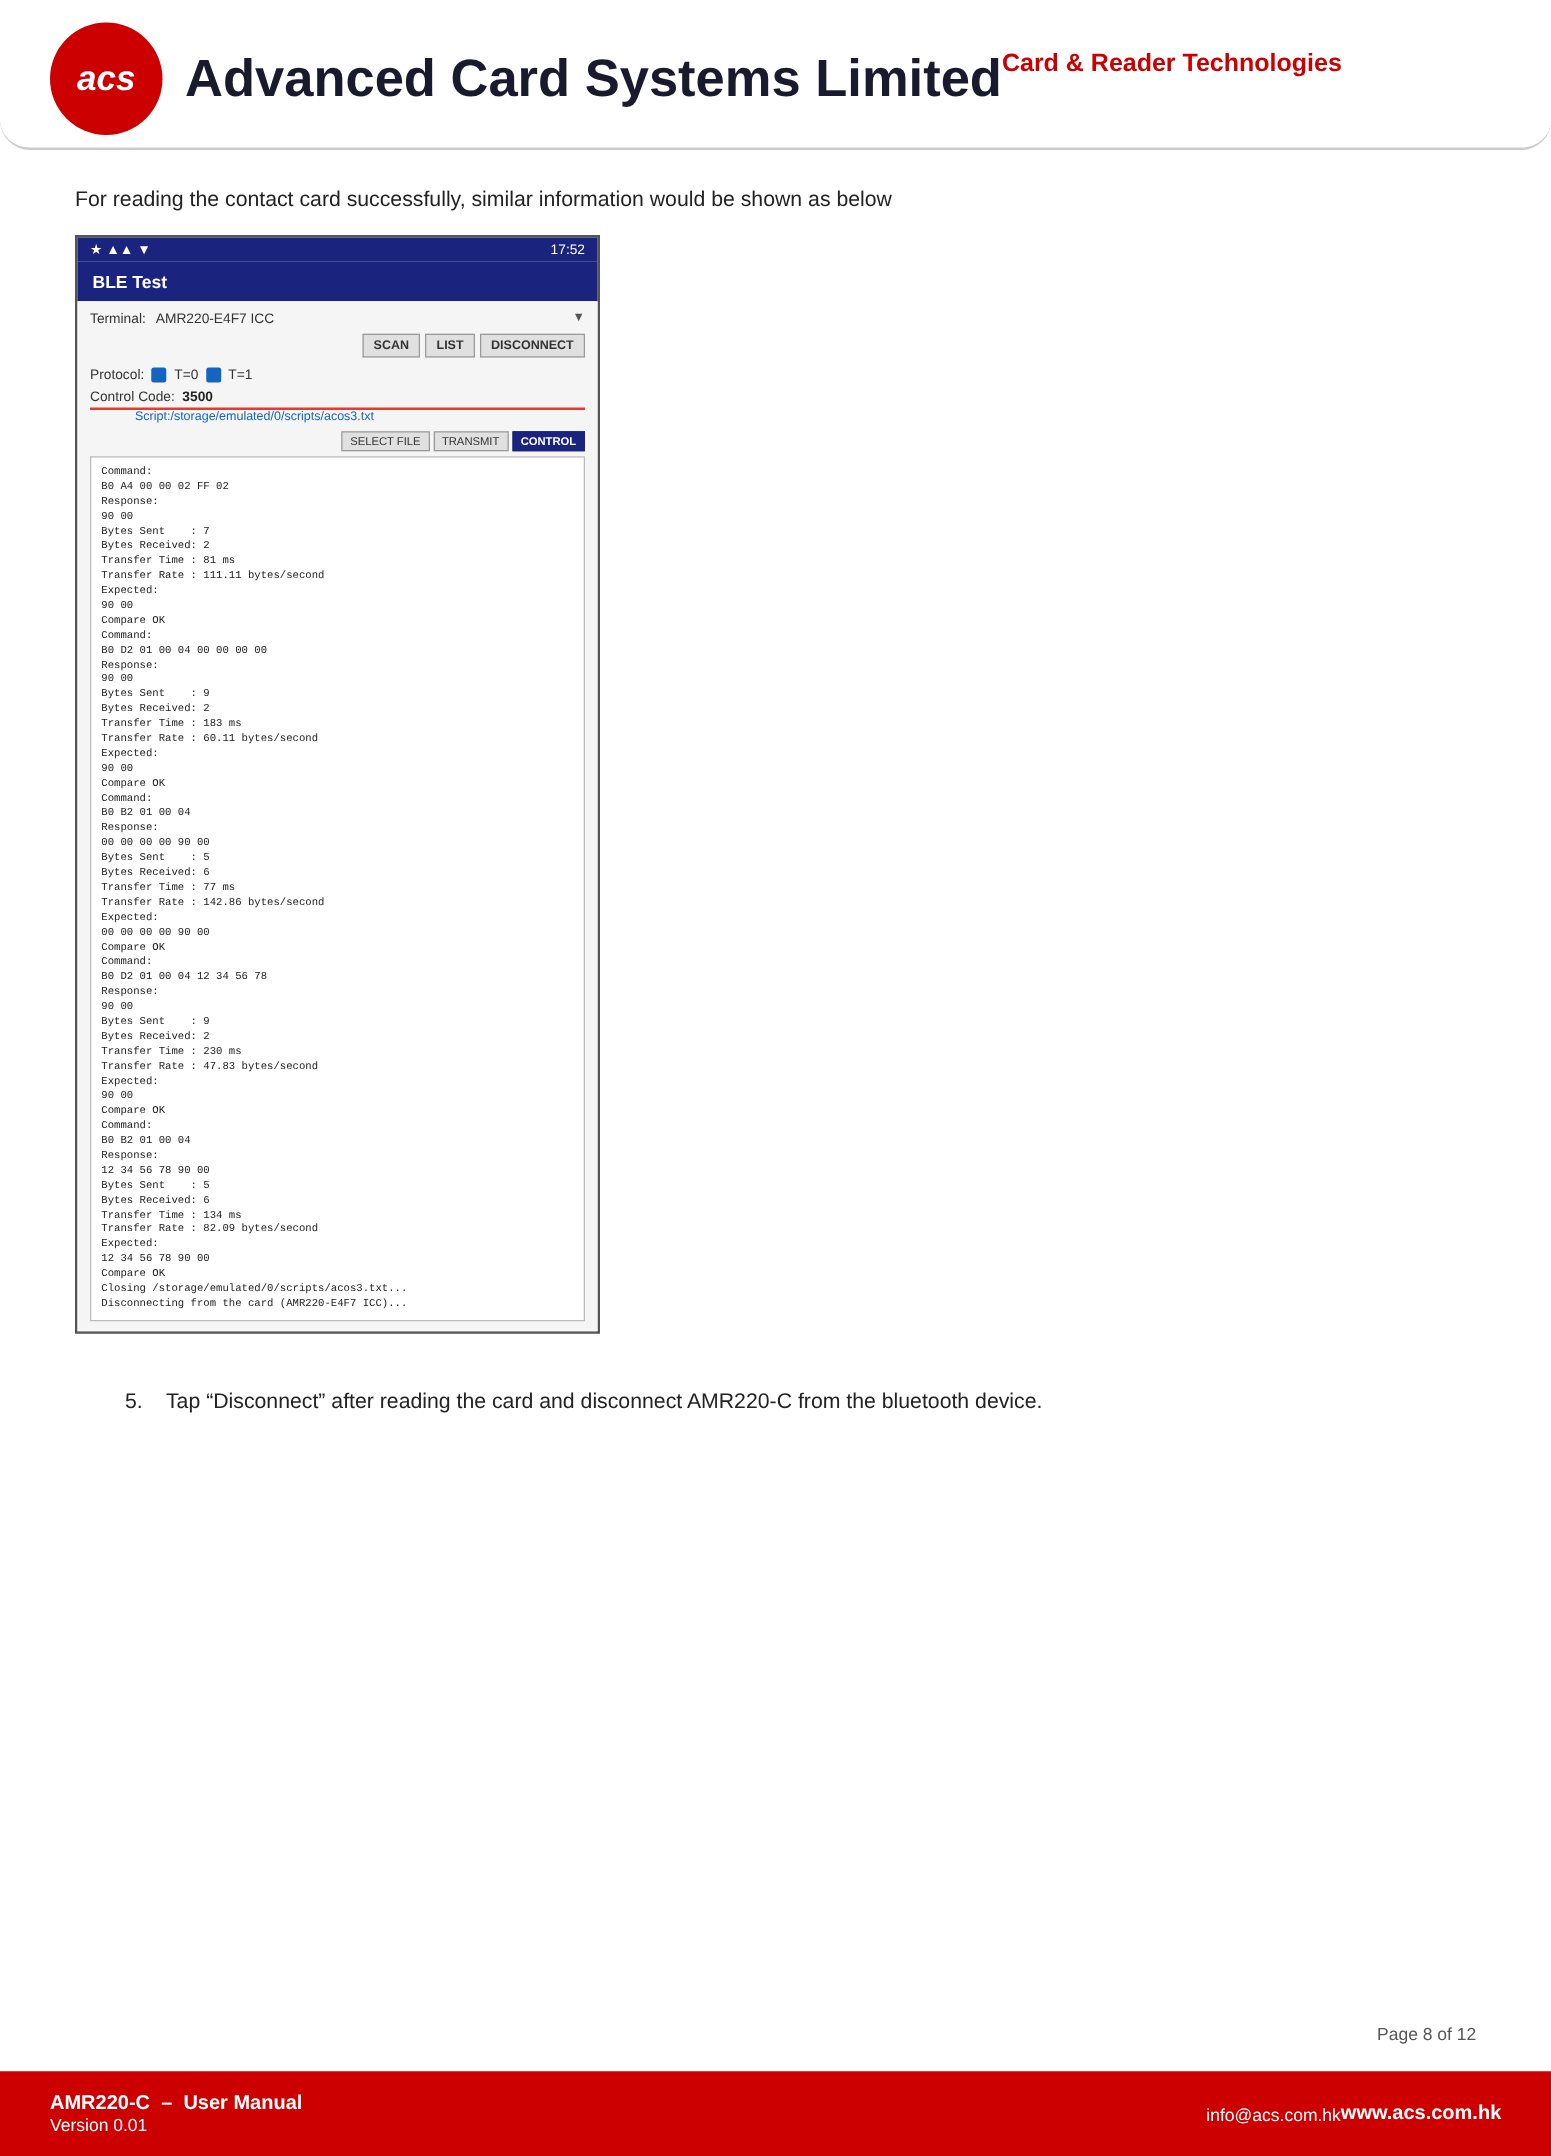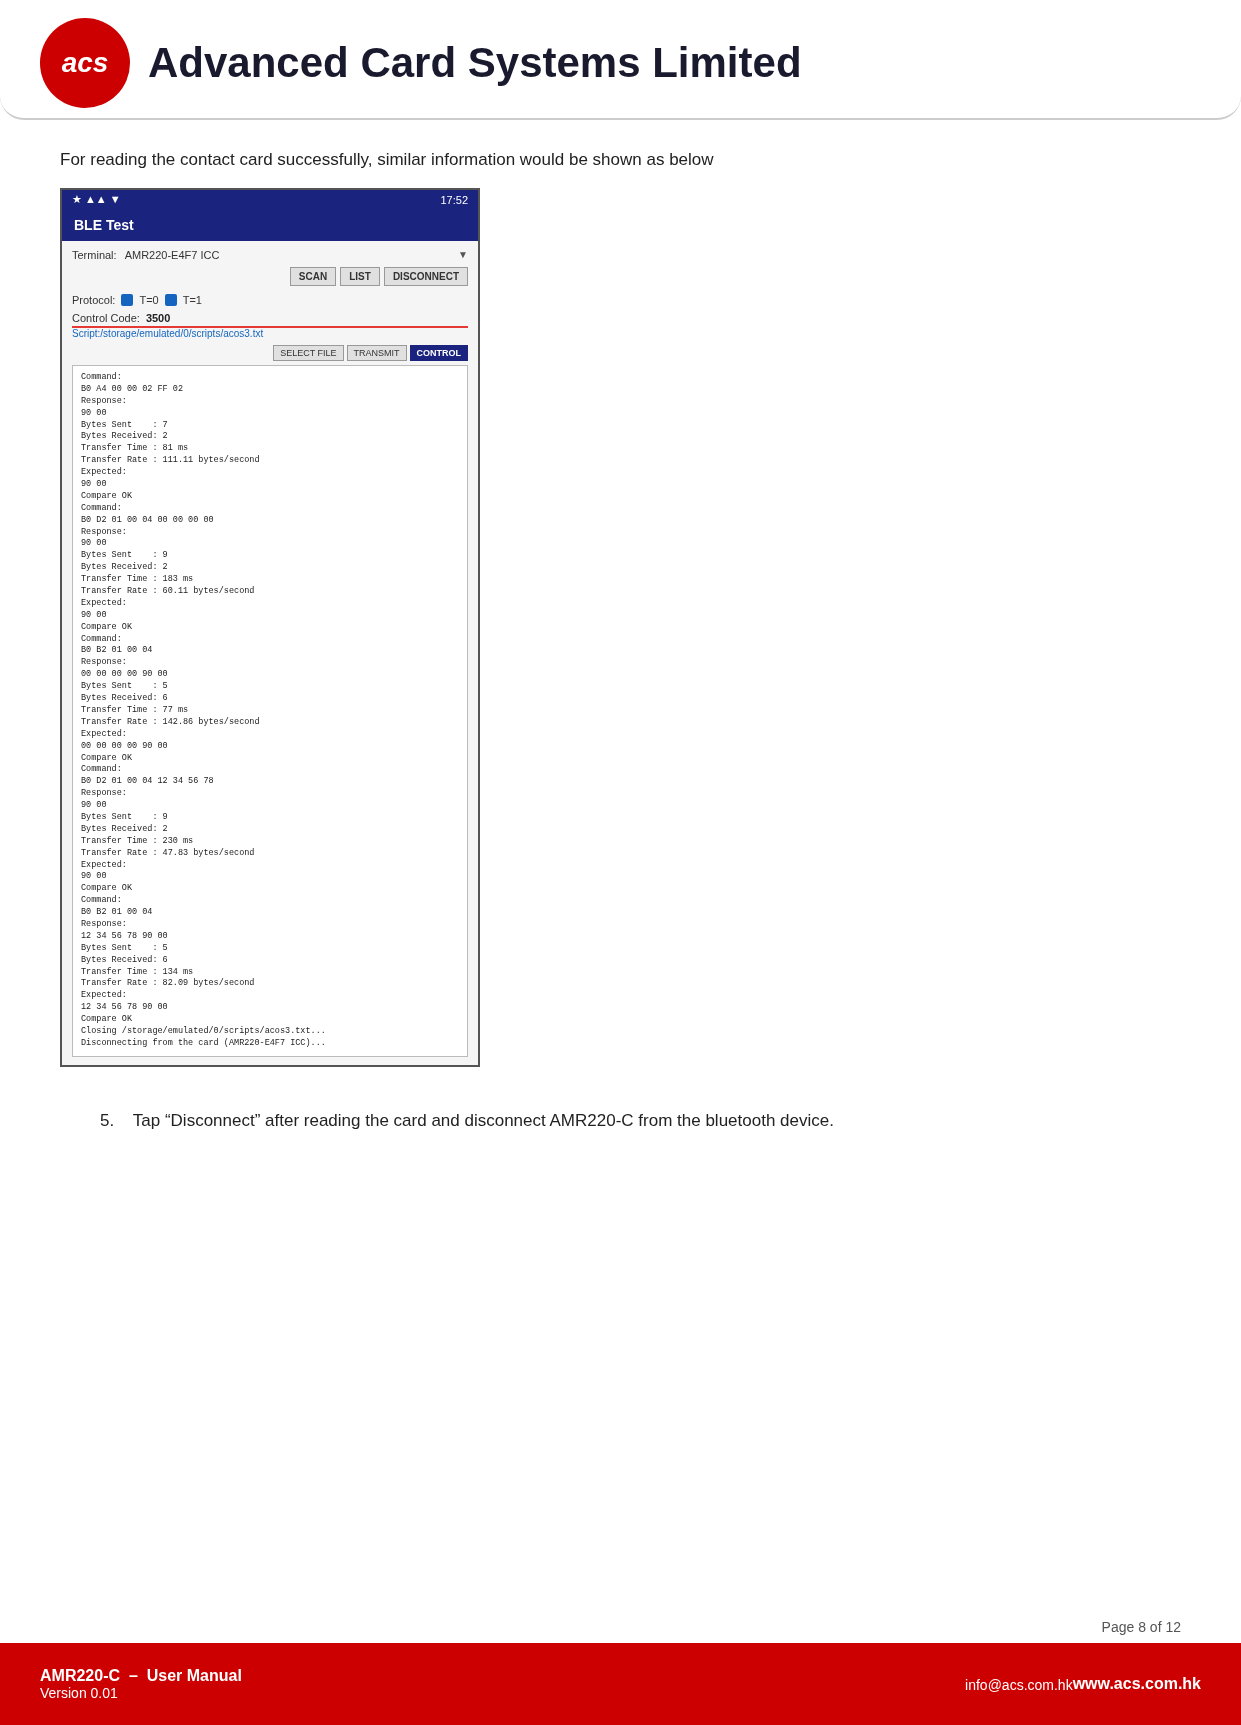--- a/index.html
+++ b/index.html
@@ -157,20 +157,21 @@
       padding-bottom: 2px;
     }
     .control-code-label { font-size: 11px; color: #333; }
     .control-code-value { font-size: 11px; color: #222; font-weight: bold; }
 
     .script-row {
       display: flex;
       align-items: center;
       justify-content: space-between;
       margin-bottom: 6px;
+      margin-left: 36px;
     }
     .script-path { font-size: 10px; color: #1565c0; }
 
     .btn-row-2 {
       display: flex;
       justify-content: flex-end;
       gap: 3px;
       margin-bottom: 4px;
     }
     .btn-select-file {
@@ -231,21 +232,21 @@
       position: absolute;
       bottom: 0;
       left: 0;
       right: 0;
       background: #cc0000;
       color: white;
       display: flex;
       justify-content: space-between;
       align-items: center;
       padding: 12px 40px;
-      height: 82px;
+      height: 68px;
     }
     .footer-left {
       display: flex;
       flex-direction: column;
     }
     .footer-title {
       font-size: 16px;
       font-weight: bold;
     }
     .footer-version {
@@ -272,20 +273,21 @@
 </head>
 <body>
 
 <div class="header">
   <div class="logo-container">
     <div class="logo-circle">
       <span>acs</span>
     </div>
     <div class="logo-text-block">
       <span class="logo-main-text">Advanced Card Systems Limited</span>
+      <span class="logo-sub-text">Card &amp; Reader Technologies</span>
     </div>
   </div>
 </div>
 
 <div class="main-content">
 
   <p class="intro-text">For reading the contact card successfully, similar information would be shown as below</p>
 
   <div class="phone-mockup">
 

